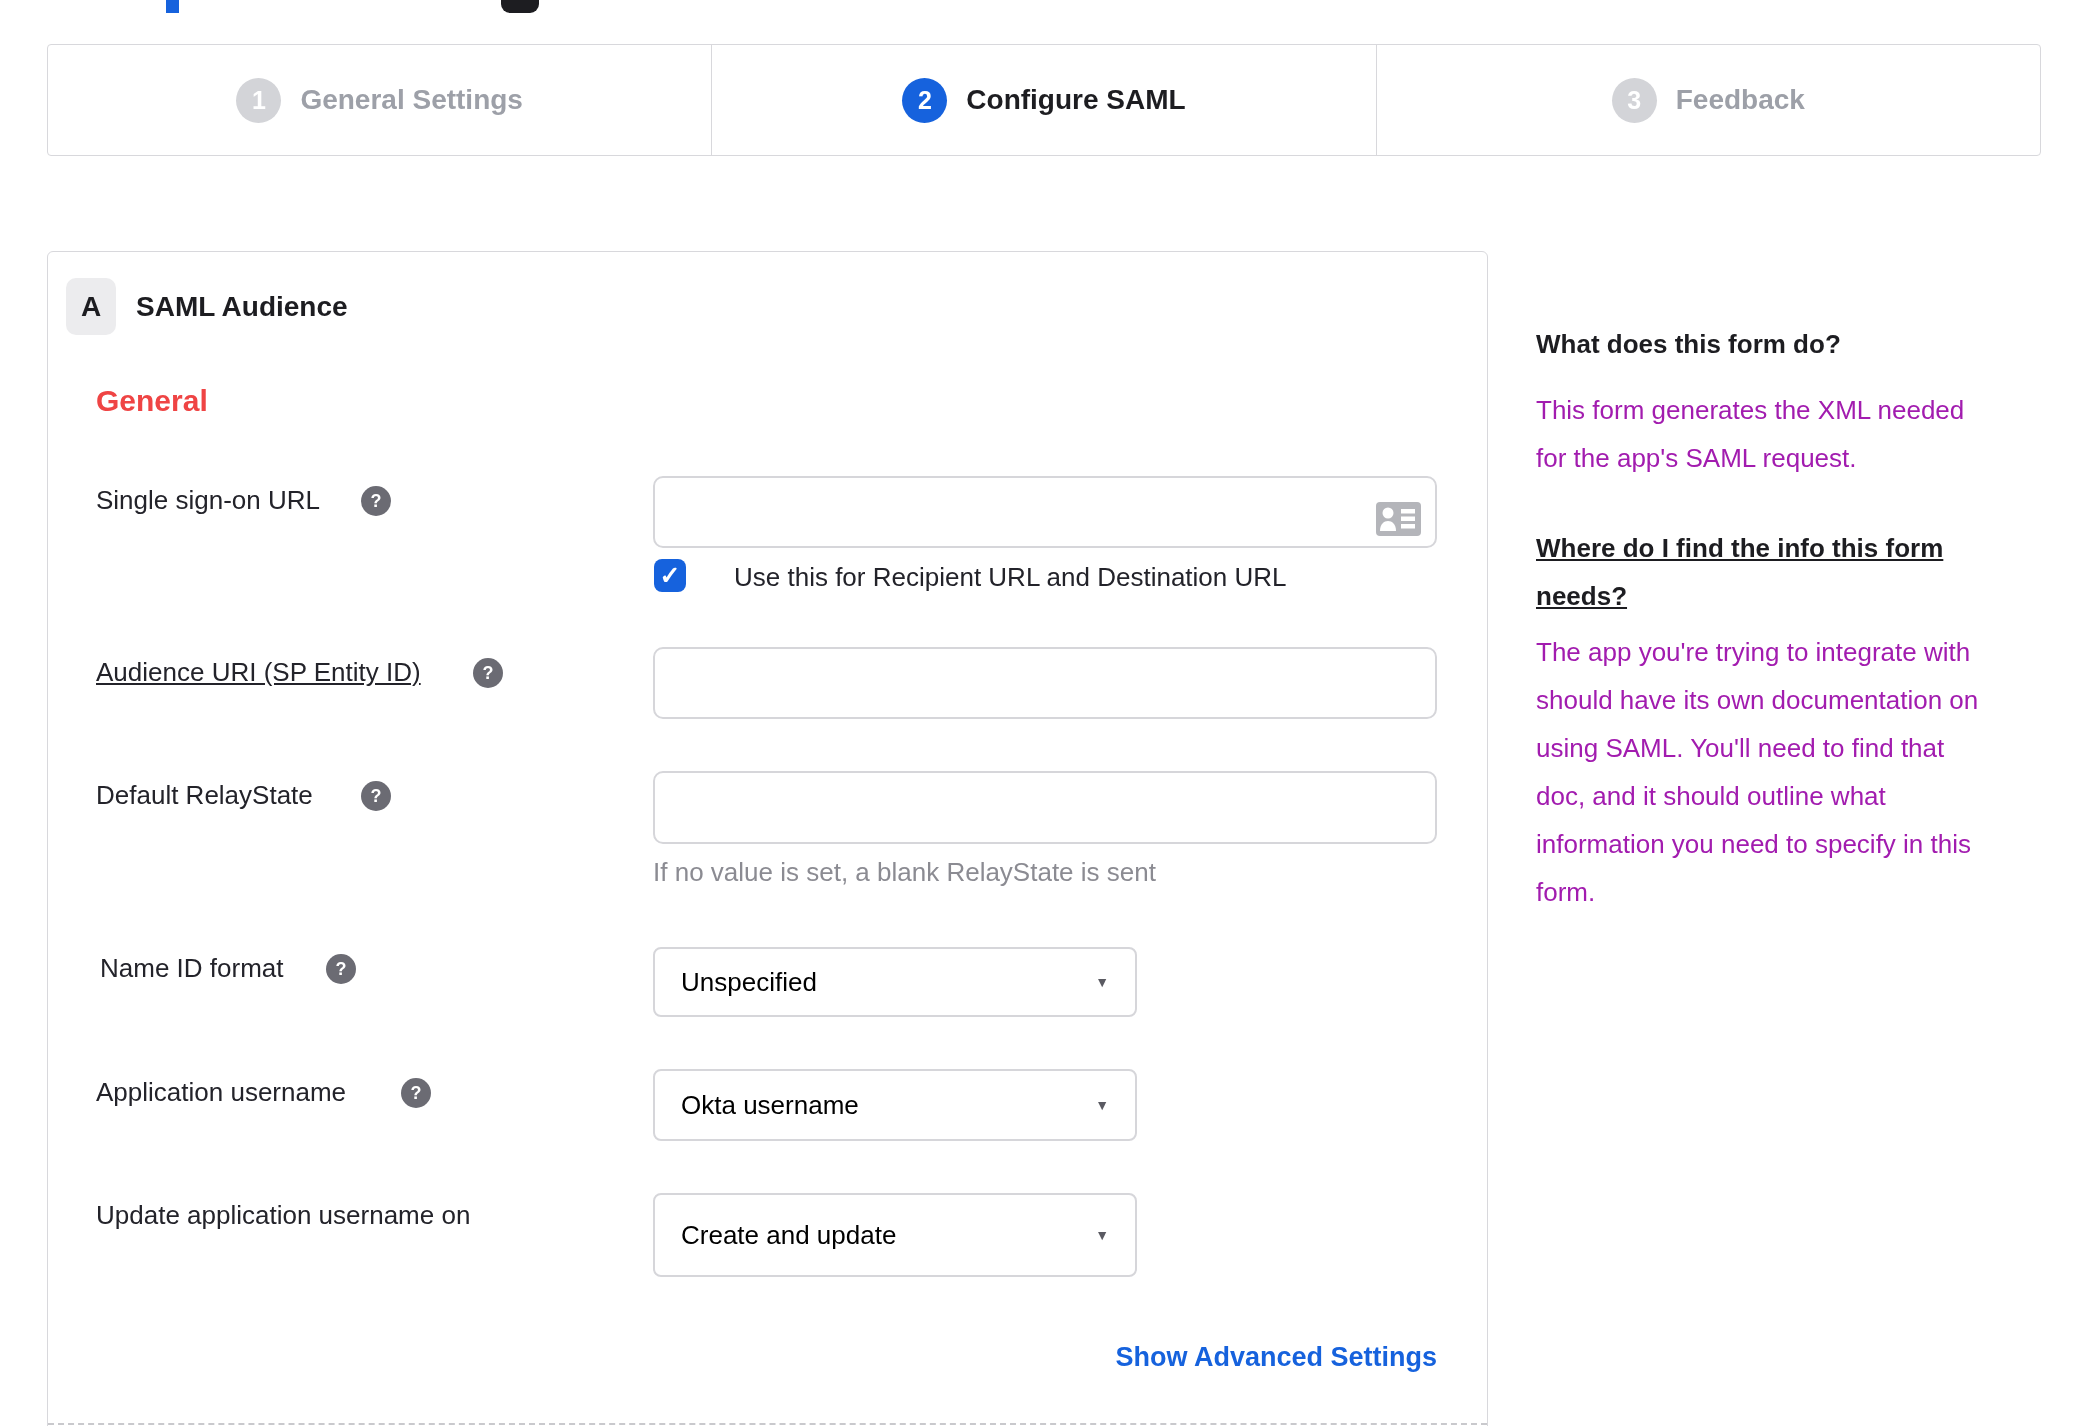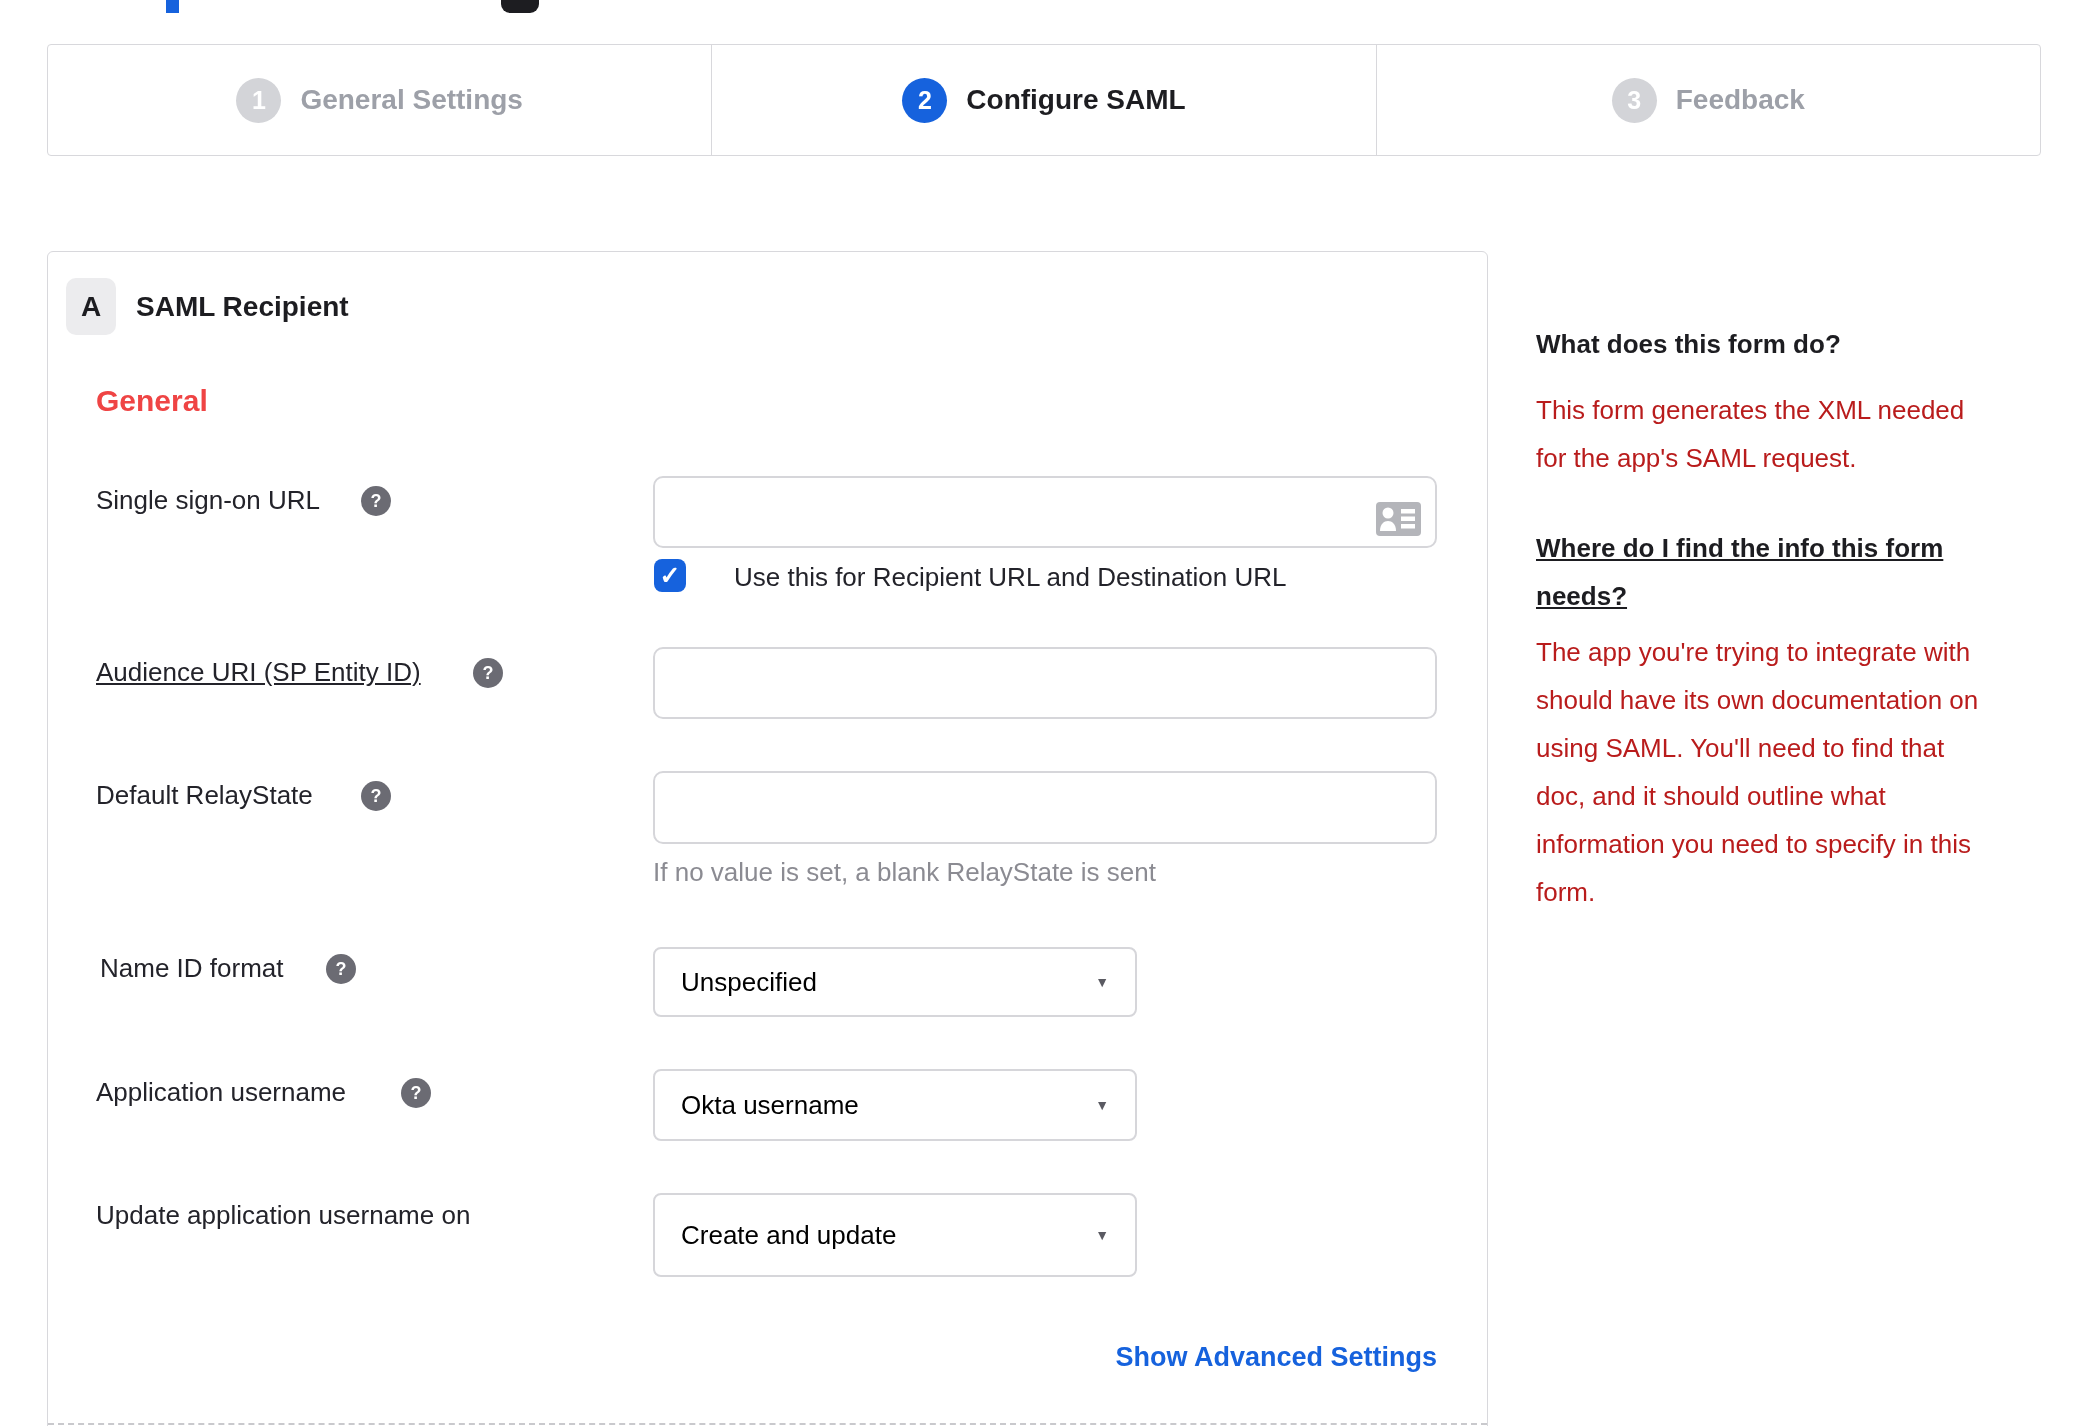--- a/index.html
+++ b/index.html
@@ -43,21 +43,21 @@
               font-size:14px; color:#5a5a62; }
   .checkbox { width:32px; height:33px; background:#1662dd; border-radius:8px; color:#fff;
               font-size:25px; font-weight:bold; text-align:center; line-height:33px; }
   .hint { font-size:26px; color:#8b8b92; }
   .adv-link { font-size:27px; font-weight:bold; color:#1662dd; text-align:right; cursor:pointer; }
   .bottom-divider { left:0; top:1171px; width:1439px; border-top:2px dashed #c9c9cd; }
 
   
   .sidebar { left:1536px; top:320px; width:505px; }
   .sb-h { font-size:26px; font-weight:bold; color:#1d1d21; line-height:48px; white-space:pre-line; }
-  .sb-p { font-size:26px; color:#b91c1c; line-height:48px; white-space:pre-line; }
+  .sb-p { font-size:26px; color:#a21caf; line-height:48px; white-space:pre-line; }
 </style>
 </head>
 <body>
 
 <div class="abs frag-blue"></div>
 <div class="abs frag-dark"></div>
 
 <div class="abs stepper">
   <div class="step inactive">
     <div class="step-circle">1</div>
@@ -68,21 +68,21 @@
     <div class="step-label">Configure SAML</div>
   </div>
   <div class="step inactive">
     <div class="step-circle">3</div>
     <div class="step-label">Feedback</div>
   </div>
 </div>
 
 <div class="abs panel">
   <div class="abs badge-a">A</div>
-  <div class="abs panel-title">SAML Recipient</div>
+  <div class="abs panel-title">SAML Audience</div>
   <div class="abs section-heading">General</div>
 
   <div class="abs field-label" style="left:48px; top:233px;">Single sign-on URL</div>
   <div class="abs help-icon" style="left:313px; top:234px;">?</div>
   <div class="abs text-input" style="left:605px; top:224px; width:784px; height:72px;">
     <span style="position:absolute; right:14px; top:24px;">
       <svg width="45" height="34" viewBox="0 0 45 34">
         <rect x="0" y="0" width="45" height="34" rx="4" fill="#b4b5ba"></rect>
         <circle cx="12" cy="11" r="5.5" fill="#ffffff"></circle>
         <path d="M4 29 c0-7 4-10 8-10 s8 3 8 10 z" fill="#ffffff"></path>

